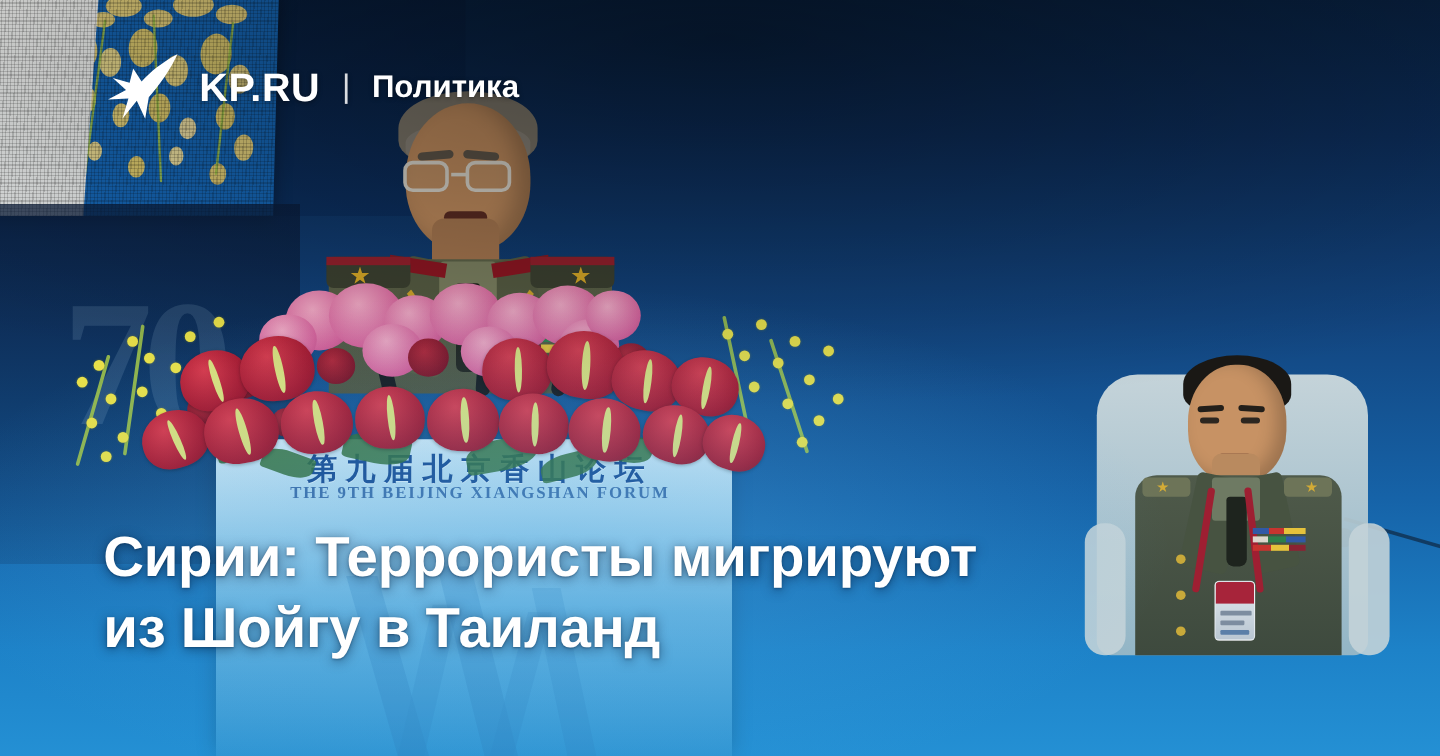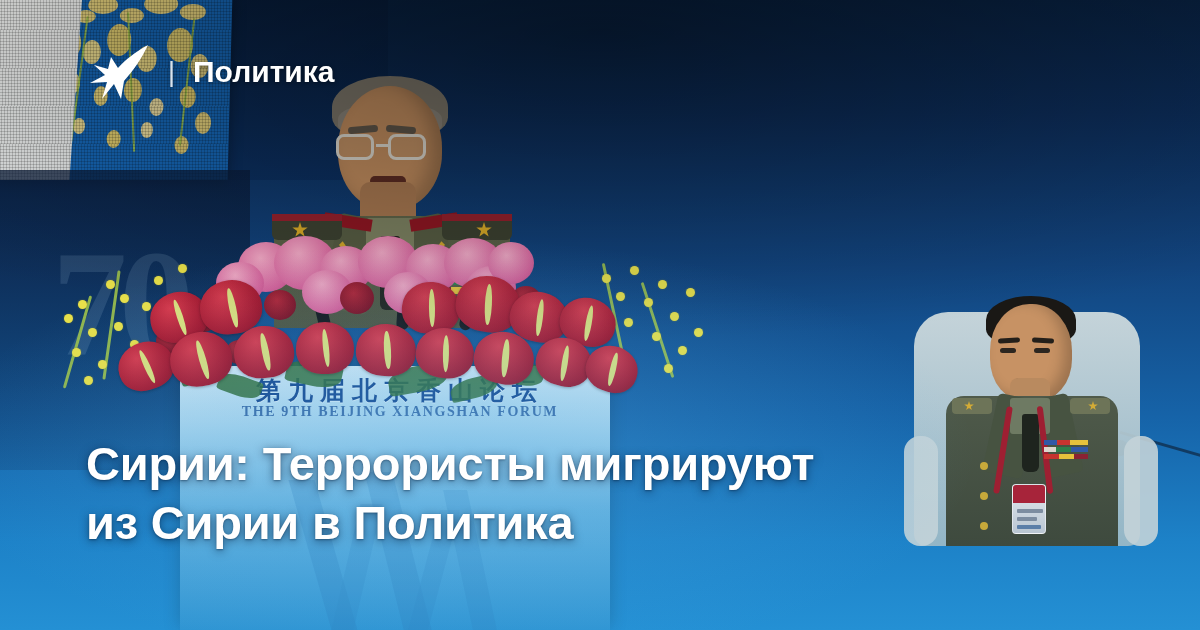--- a/index.html
+++ b/index.html
@@ -259,21 +259,21 @@
   .brand-name {
     color:#ffffff; font-size:33px; font-weight:bold; letter-spacing:.5px;
     margin-left:16px; line-height:1;
     text-shadow:0 1px 4px rgba(0,0,0,.45);
   }
   .brand-sep {
     color:#ffffff; font-size:27px; font-weight:300; margin:0 18px; line-height:1;
     opacity:.85; text-shadow:0 1px 4px rgba(0,0,0,.45);
   }
   .brand-rubric {
-    color:#ffffff; font-size:30px; font-weight:bold; line-height:1;
+    color:#ffffff; font-size:26px; font-weight:bold; line-height:1;
     text-shadow:0 1px 4px rgba(0,0,0,.45);
   }
 
   
   .headline {
     position:absolute; left:86px; top:434px; width:960px;
     color:#ffffff;
     font-size:47px; font-weight:bold; line-height:1.26;
     letter-spacing:-.2px;
     text-shadow:0 2px 10px rgba(4,24,52,.55), 0 1px 2px rgba(4,24,52,.4);
@@ -502,22 +502,23 @@
     <div class="anth" style="left:478px; top:102px; width:56px; height:48px; transform:rotate(15deg);"></div>
     <div class="anth" style="left:528px; top:110px; width:52px; height:46px; transform:rotate(19deg);"></div>
   </div>
 
   <div class="vignette"></div>
 
   <div class="brand">
     <svg class="bird" viewBox="0 0 62 58" aria-hidden="true">
       <path fill="#ffffff" d="M60 2 C47 9 37 17 30 25 L23 14 L20 26 L6 22 L17 32 L2 40 L19 39 L14 56 L26 41 L33 56 L36 38 C45 28 54 15 60 2 Z"></path>
     </svg>
+    <span class="brand-name">KP.RU</span>
     <span class="brand-sep">|</span>
     <span class="brand-rubric">Политика</span>
   </div>
 
   <h1 class="headline">
     <span class="ln">Сирии: Террористы мигрируют</span>
-    <span class="ln">из Сирии в Политика</span>
+    <span class="ln">из Шойгу в Таиланд</span>
   </h1>
 
 </div>
 
 </body></html>

